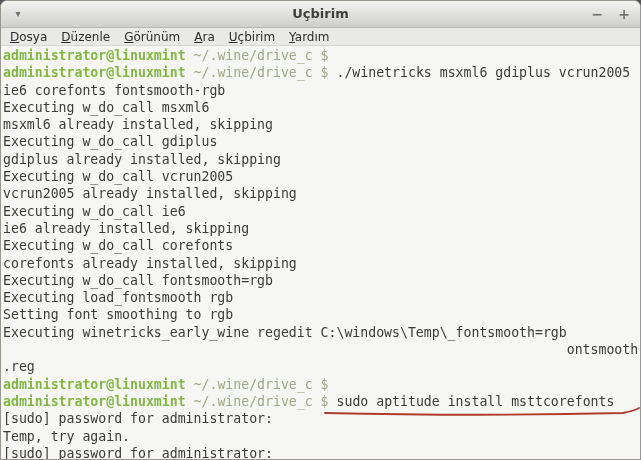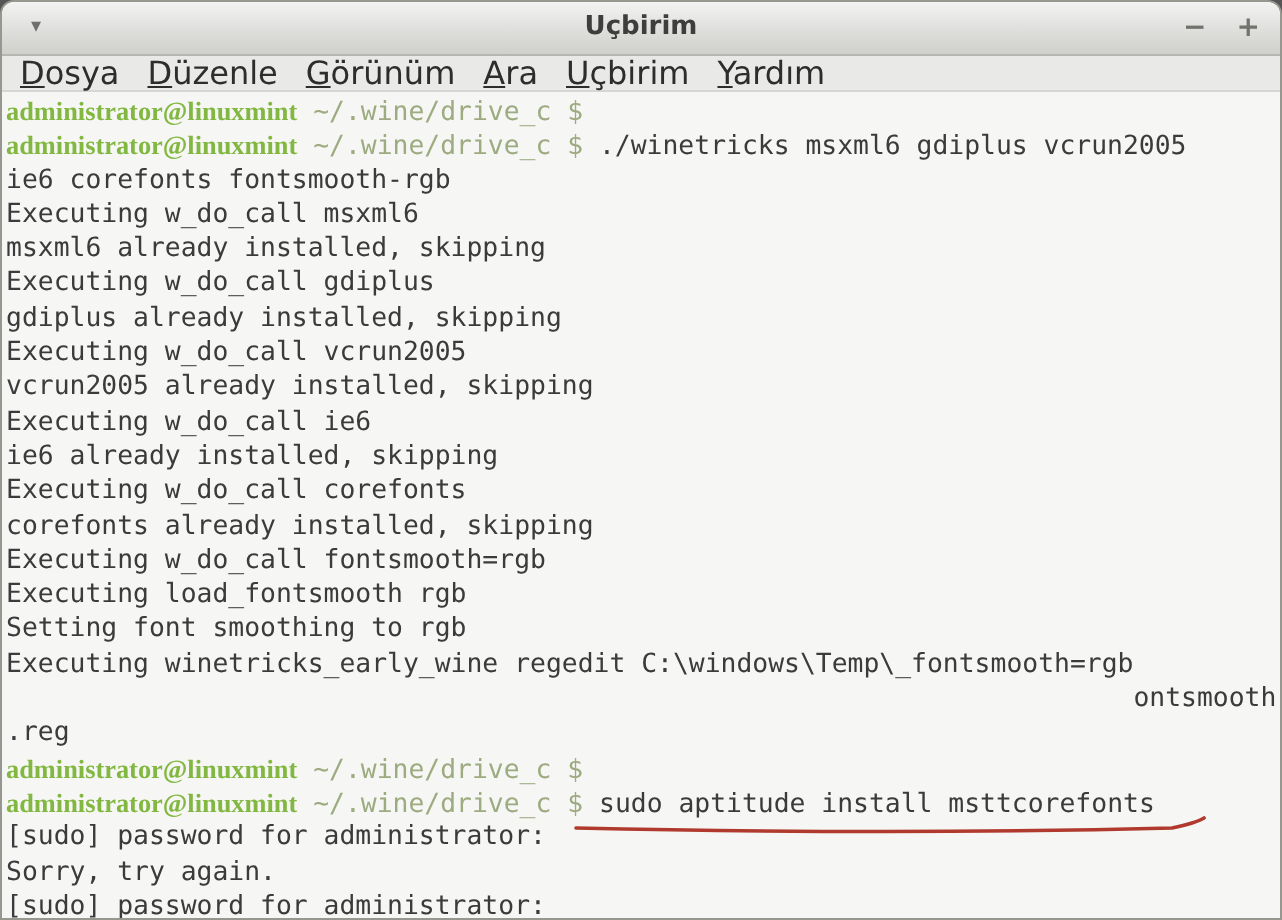--- a/index.html
+++ b/index.html
@@ -38,40 +38,40 @@
     color:#72726e;font-size:14px;font-weight:bold;line-height:1;
     cursor:default;
   }
   
   .menubar{
     height:17px;
     background:#e9e9e7;
     border-bottom:1px solid #d6d6d3;
     display:flex;align-items:center;
     padding-left:2px;
-    font-size:16px;color:#2d2d2b;
+    font-size:12px;color:#2d2d2b;
   }
   .menu-item{padding:0 7px;cursor:default;}
   .menu-item u{text-decoration:underline;}
   
   .terminal{
     position:relative;
     height:415px;
     background:#f6f6f4;
     font-family:"DejaVu Sans Mono",monospace;
     font-size:13.2px;
     line-height:17.3px;
     white-space:pre;
     overflow:hidden;
     padding:1px 0 0 2px;
     color:var(--fg,#3b3b3b);
     cursor:text;
   }
   .term-line{height:17.3px;}
-  .c-green{color:var(--green,#82b842);font-weight:bold;font-family:Liberation Serif, serif;}
+  .c-green{color:var(--green,#82b842);font-weight:bold;}
   .c-olive{color:var(--olive,#9dab81);font-weight:normal;}
   .c-fg{color:var(--fg,#3b3b3b);}
   .red-underline{position:relative;}
   .red-underline svg{
     position:absolute;left:-14px;top:14px;
     width:322px;height:10px;overflow:visible;
   }
 </style>
 </head>
 <body>
@@ -93,15 +93,15 @@
       <div class="menu-item"><u>D</u>osya</div>
       <div class="menu-item"><u>D</u>üzenle</div>
       <div class="menu-item"><u>G</u>örünüm</div>
       <div class="menu-item"><u>A</u>ra</div>
       <div class="menu-item"><u>U</u>çbirim</div>
       <div class="menu-item"><u>Y</u>ardım</div>
     </div>
 
   <div class="terminal" id="terminal"><div class="term-line"><span class="c-green">administrator@linuxmint</span><span class="c-olive"> ~/.wine/drive_c $</span></div><div class="term-line"><span class="c-green">administrator@linuxmint</span><span class="c-olive"> ~/.wine/drive_c $</span><span class="c-fg"> ./winetricks msxml6 gdiplus vcrun2005</span></div><div class="term-line"><span class="c-fg">ie6 corefonts fontsmooth-rgb</span></div><div class="term-line"><span class="c-fg">Executing w_do_call msxml6</span></div><div class="term-line"><span class="c-fg">msxml6 already installed, skipping</span></div><div class="term-line"><span class="c-fg">Executing w_do_call gdiplus</span></div><div class="term-line"><span class="c-fg">gdiplus already installed, skipping</span></div><div class="term-line"><span class="c-fg">Executing w_do_call vcrun2005</span></div><div class="term-line"><span class="c-fg">vcrun2005 already installed, skipping</span></div><div class="term-line"><span class="c-fg">Executing w_do_call ie6</span></div><div class="term-line"><span class="c-fg">ie6 already installed, skipping</span></div><div class="term-line"><span class="c-fg">Executing w_do_call corefonts</span></div><div class="term-line"><span class="c-fg">corefonts already installed, skipping</span></div><div class="term-line"><span class="c-fg">Executing w_do_call fontsmooth=rgb</span></div><div class="term-line"><span class="c-fg">Executing load_fontsmooth rgb</span></div><div class="term-line"><span class="c-fg">Setting font smoothing to rgb</span></div><div class="term-line"><span class="c-fg">Executing winetricks_early_wine regedit C:\windows\Temp\_fontsmooth=rgb</span></div><div class="term-line"><span class="c-fg">                                                                       ontsmooth</span></div><div class="term-line"><span class="c-fg">.reg</span></div><div class="term-line"><span class="c-green">administrator@linuxmint</span><span class="c-olive"> ~/.wine/drive_c $</span></div><div class="term-line"><span class="c-green">administrator@linuxmint</span><span class="c-olive"> ~/.wine/drive_c $</span><span class="c-fg"> </span><span class="c-fg red-underline">sudo aptitude install msttcorefonts<svg viewBox="0 0 322 10">
             <path d="M2 5 Q 160 8.5 300 5 Q 312 2.5 316 0" fill="none" stroke="#b03a2e" stroke-width="1.8" stroke-linecap="round"></path>
-          </svg></span></div><div class="term-line"><span class="c-fg">[sudo] password for administrator:</span></div><div class="term-line"><span class="c-fg">Sorry, try again.</span></div><div class="term-line"><span class="c-fg">[sudo] password for administrator:</span></div></div>
+          </svg></span></div><div class="term-line"><span class="c-fg">[sudo] password for administrator:</span></div><div class="term-line"><span class="c-fg">Temp, try again.</span></div><div class="term-line"><span class="c-fg">[sudo] password for administrator:</span></div></div>
 
 </div>
 
 </body></html>

